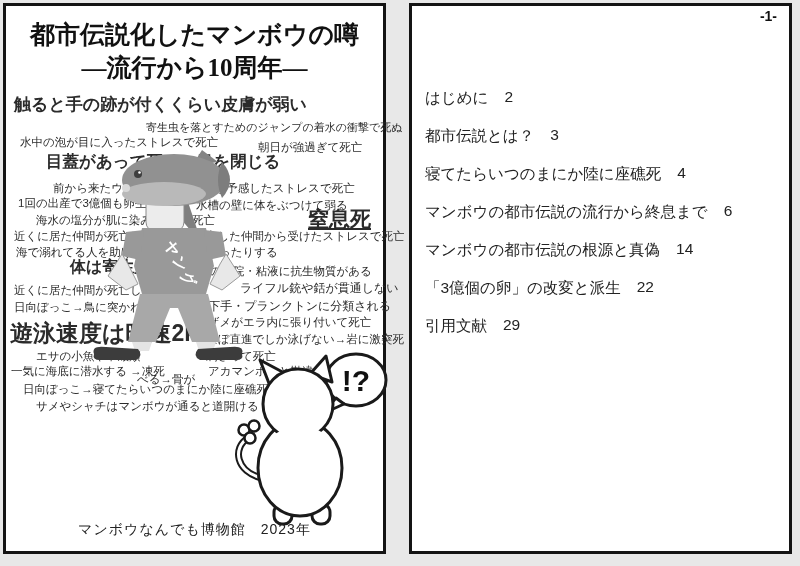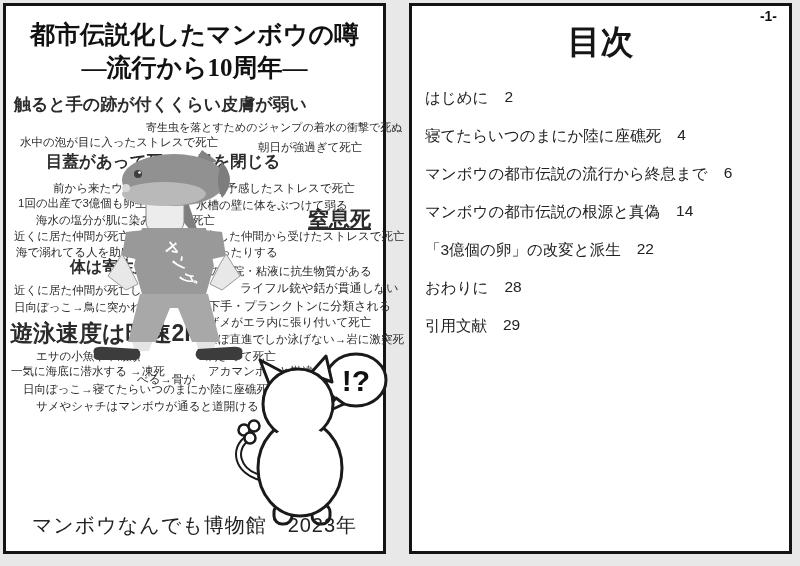--- a/index.html
+++ b/index.html
@@ -20,21 +20,21 @@
     font-size:25px;line-height:33px;letter-spacing:0px;color:#111;font-family:Liberation Serif, serif;
   }
   .scatter{position:absolute;left:0;top:0;width:100%;height:100%;z-index:1;}
   .rumor{
     position:absolute;white-space:nowrap;line-height:1.05;color:#2b2b2b;
   }
   .mascot-wrap{position:absolute;left:80px;top:142px;width:164px;height:214px;z-index:2;}
   .cat-wrap{position:absolute;left:226px;top:346px;width:158px;height:178px;z-index:2;}
   .footer-line{
     position:absolute;left:0;right:0;bottom:12px;z-index:3;
-    text-align:center;font-size:20px;color:#222;letter-spacing:1px;
+    text-align:center;font-size:14px;color:#222;letter-spacing:1px;
   }
   
   .toc-title{
     text-align:center;margin-top:14px;font-size:33px;font-weight:600;color:#151515;
   }
   .page-num{
     position:absolute;top:2px;right:12px;font-size:14px;font-weight:700;color:#111;
   }
   .toc-list{position:absolute;left:13px;top:82px;right:10px;}
   .toc-row{height:38px;display:flex;align-items:flex-start;font-size:15.5px;color:#222;}
@@ -148,44 +148,43 @@
       <circle cx="66" cy="52" r="35" fill="#ffffff" stroke="#1a1a1a" stroke-width="3"></circle>
       <ellipse cx="68" cy="100" rx="34" ry="26" fill="#ffffff"></ellipse>
     </svg>
   </div>
 
   <div class="footer-line">マンボウなんでも博物館　2023年</div>
 </div>
 
 <div class="page page-right">
   <div class="page-num">-1-</div>
-  <div class="toc-title">目次</div>
   <div class="toc-list">
       <div class="toc-row">
         <span class="toc-label">はじめに</span>
         <span class="toc-page">2</span>
+      </div>
+      <div class="toc-row">
+        <span class="toc-label">都市伝説とは？</span>
+        <span class="toc-page">3</span>
       </div>
       <div class="toc-row">
         <span class="toc-label">寝てたらいつのまにか陸に座礁死</span>
         <span class="toc-page">4</span>
       </div>
       <div class="toc-row">
         <span class="toc-label">マンボウの都市伝説の流行から終息まで</span>
         <span class="toc-page">6</span>
       </div>
       <div class="toc-row">
         <span class="toc-label">マンボウの都市伝説の根源と真偽</span>
         <span class="toc-page">14</span>
       </div>
       <div class="toc-row">
         <span class="toc-label">「3億個の卵」の改変と派生</span>
         <span class="toc-page">22</span>
       </div>
       <div class="toc-row">
-        <span class="toc-label">おわりに</span>
-        <span class="toc-page">28</span>
-      </div>
-      <div class="toc-row">
         <span class="toc-label">引用文献</span>
         <span class="toc-page">29</span>
       </div>
     </div>
 </div>
 
 </body></html>

